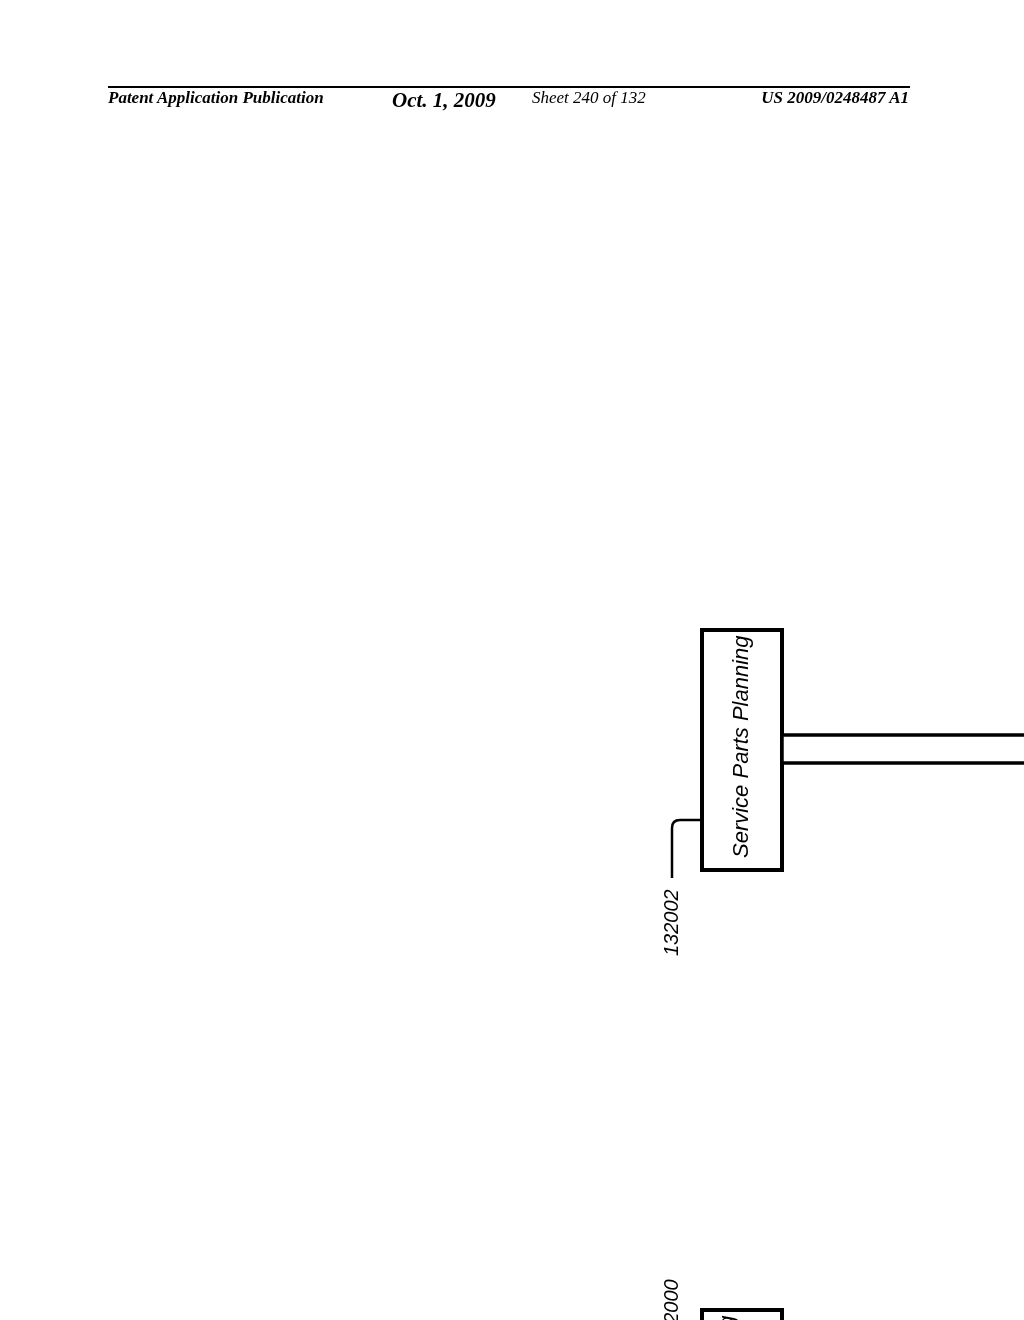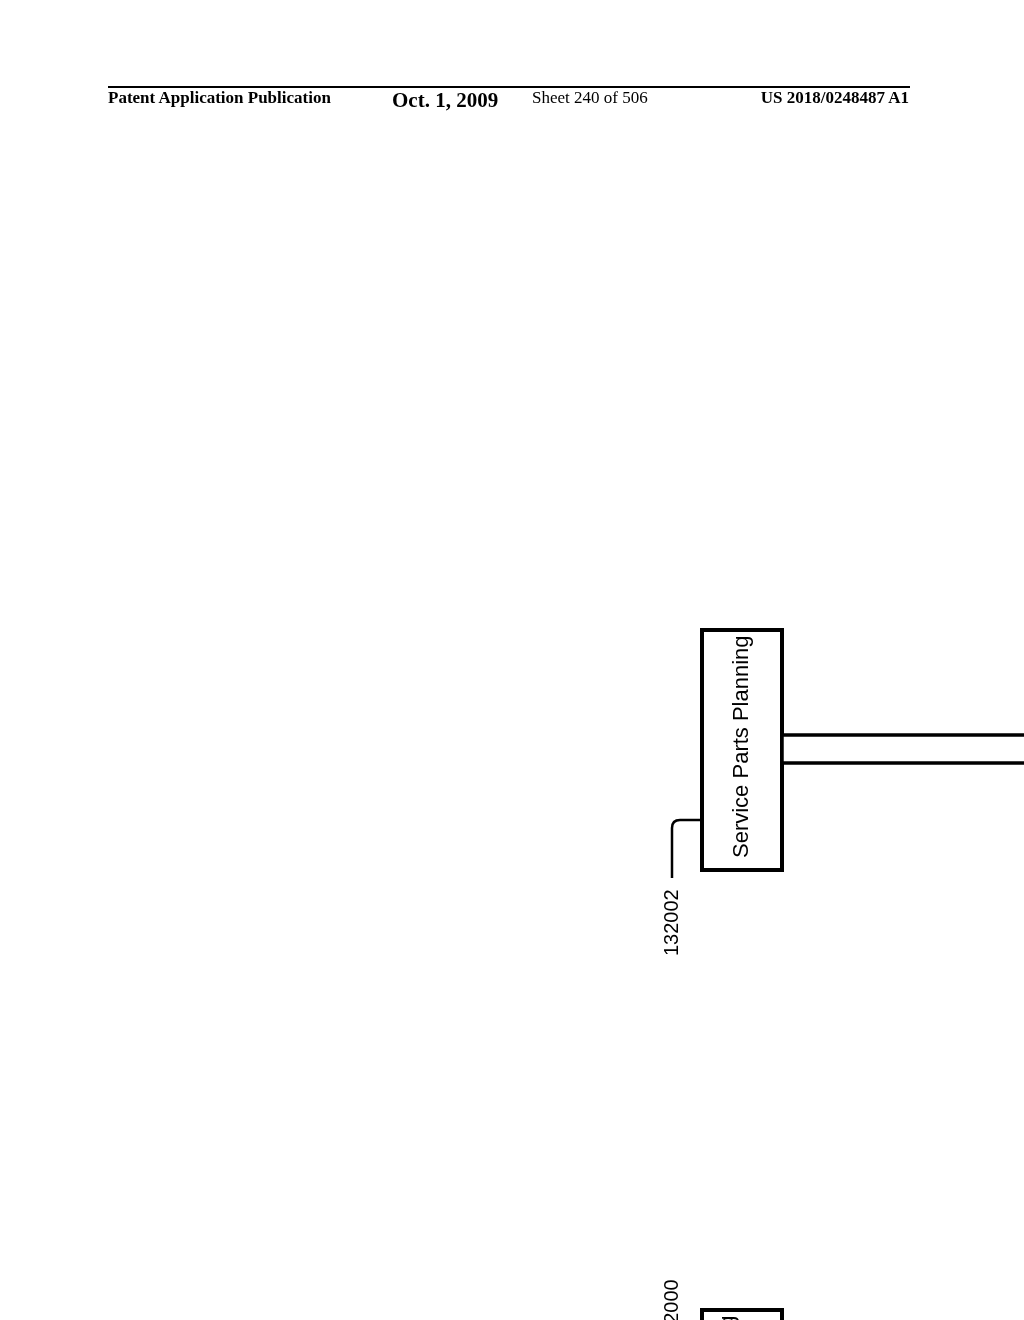--- a/index.html
+++ b/index.html
@@ -10,20 +10,21 @@
     width: 1024px;
     height: 1320px;
     position: relative;
   }
   .page {
     position: absolute;
     left: 0;
     top: 0;
     width: 1024px;
     height: 948px;
+    font-style: italic;
   }
   .header-bar {
     position: absolute;
     top: 86px;
     left: 108px;
     width: 802px;
     border-top: 2px solid #000;
   }
   .hdr-left {
     position: absolute;
@@ -80,22 +81,22 @@
   }
 </style>
 </head>
 <body>
 
 <div class="page">
 
   <div class="header-bar"></div>
   <div class="hdr-left">Patent Application Publication</div>
   <div class="hdr-mid">Oct. 1, 2009</div>
-  <div class="hdr-sheet">Sheet 240 of 506</div>
-  <div class="hdr-right">US 2018/0248487 A1</div>
+  <div class="hdr-sheet">Sheet 240 of 132</div>
+  <div class="hdr-right">US 2009/0248487 A1</div>
 
   <div class="diagram-rotate">
     <svg class="diag" width="1060" height="760" viewBox="0 0 1060 760">
 
       <g>
         <rect x="40" y="40" width="240" height="80" fill="#fff" stroke="#000" stroke-width="4"></rect>
         <text x="52" y="72" class="box-label">Service Parts Planning</text>
         <text x="52" y="100" class="box-label">Processor</text>
       </g>
 

